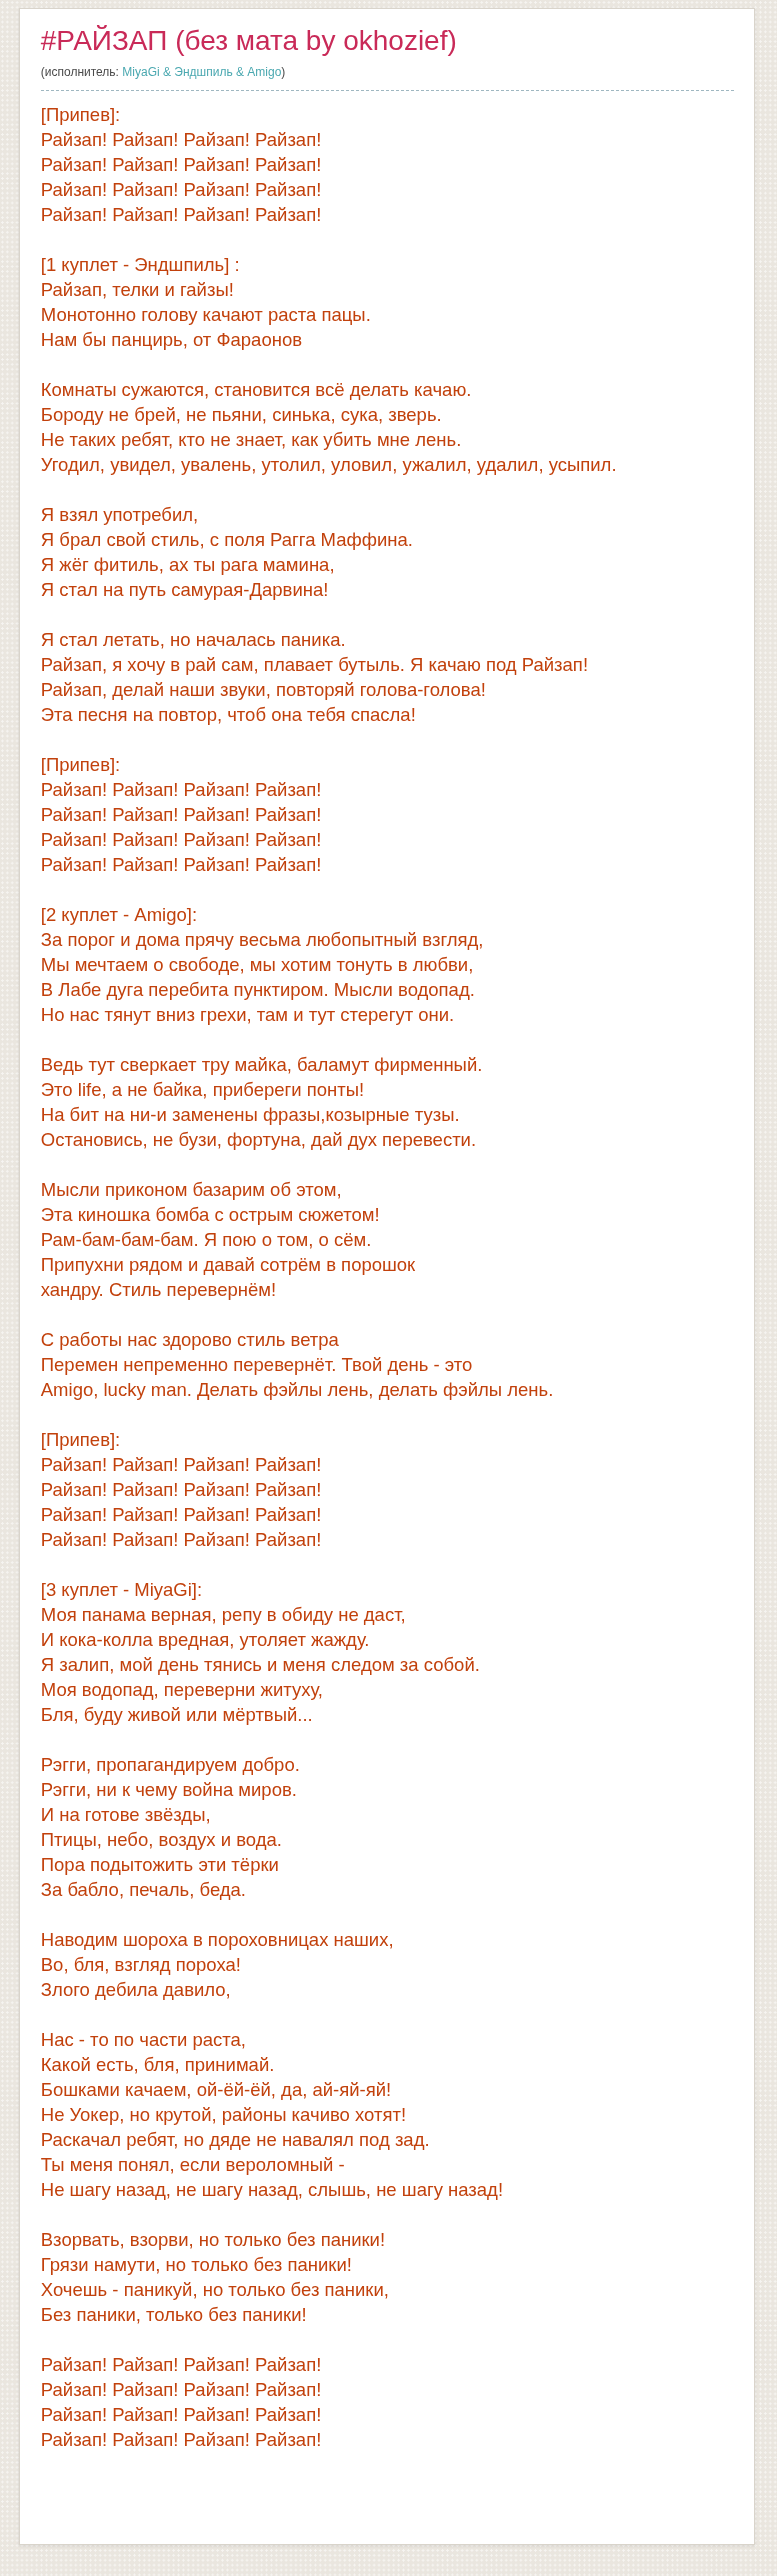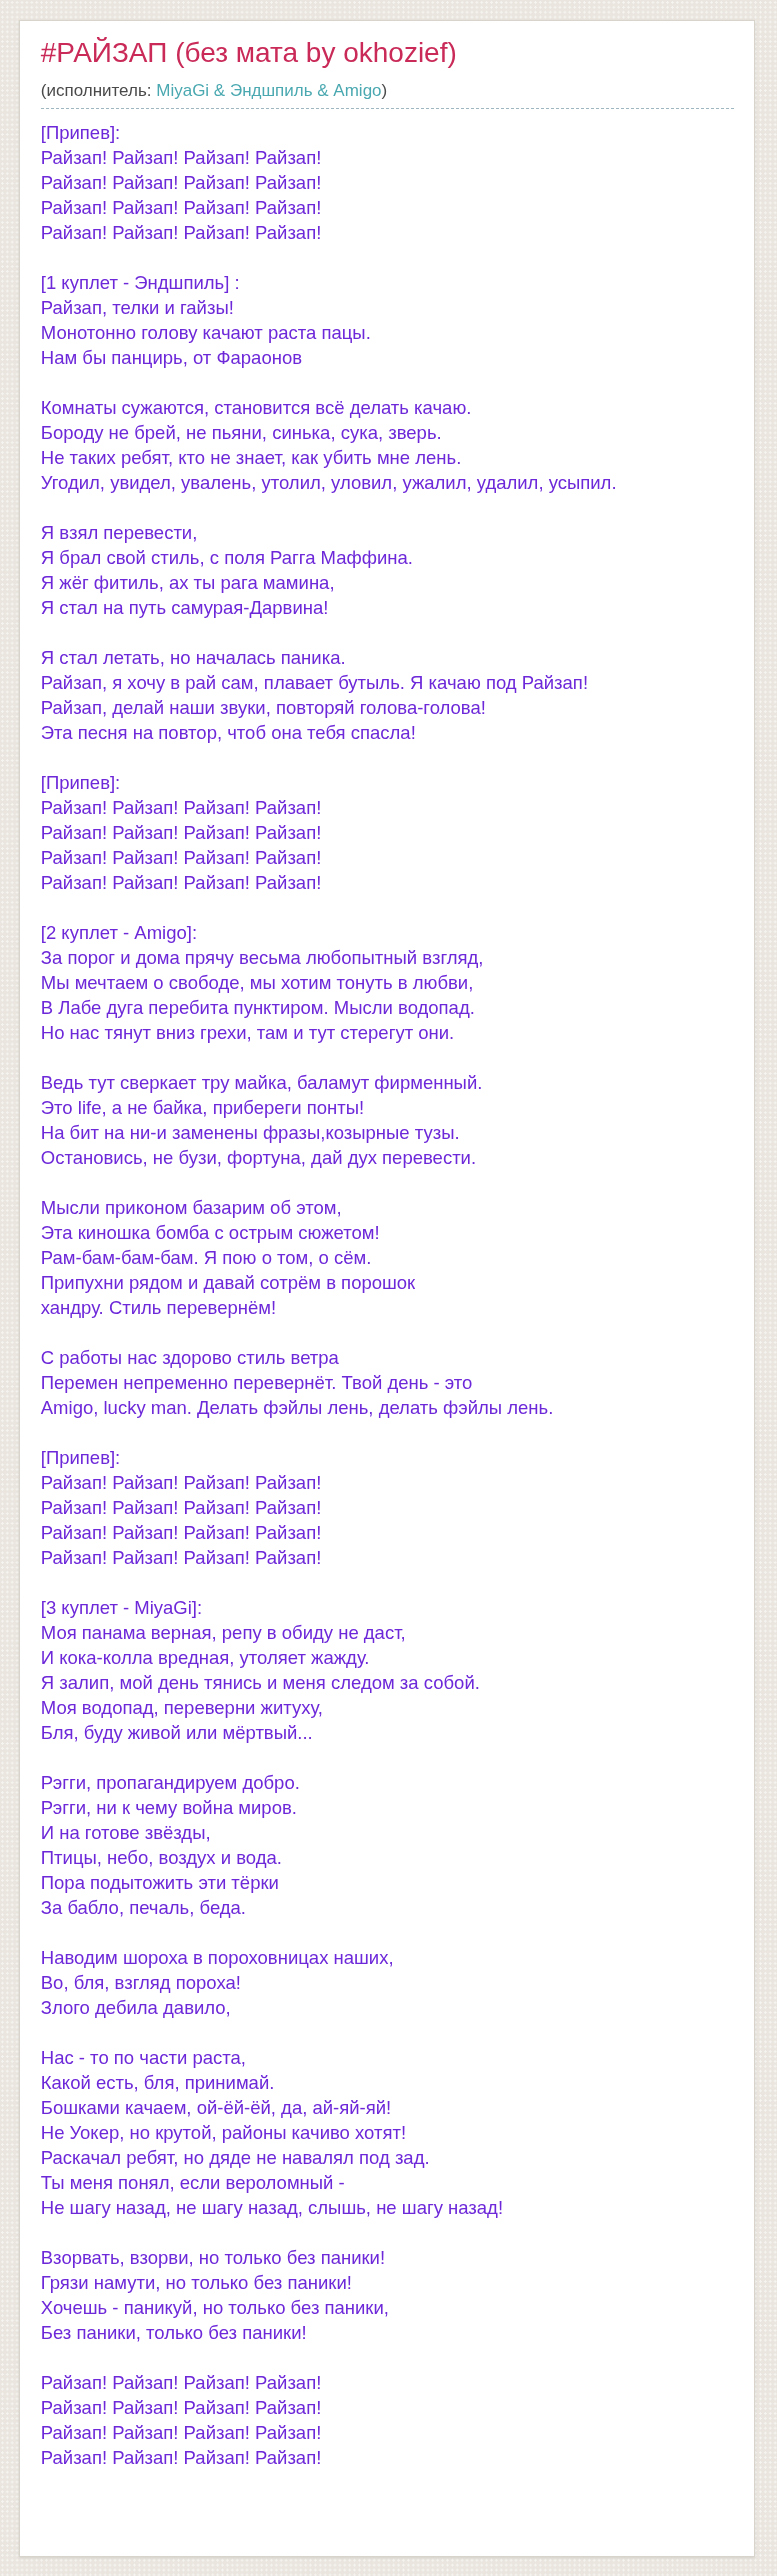--- a/index.html
+++ b/index.html
@@ -11,55 +11,55 @@
     height: 2576px;
     position: relative;
     background-color: #eae6df;
     background-image: radial-gradient(rgba(255,255,255,0.55) 1px, rgba(0,0,0,0) 1.2px);
     background-size: 4.9px 4.9px;
     font-family: "Liberation Sans", "DejaVu Sans", sans-serif;
   }
   .card {
     position: absolute;
     left: 19.4px;
-    top: 20px;
+    top: 8px;
     width: 736px;
     min-height: 2537px;
     box-sizing: border-box;
     background: #ffffff;
     border: 1px solid #d9d4cb;
     box-shadow: 0 1px 2.9px rgba(0,0,0,0.10);
     padding: 13.6px 20.4px 15.5px 20.4px;
   }
   .header {
     border-bottom: 1px dashed #9fb7c1;
     padding-bottom: 6.8px;
   }
   .title {
     margin: 0;
     font-size: 28px;
     font-weight: 400;
     line-height: 35px;
     color: #c92a58;
   }
   .artist-line {
-    margin-top: 10px;
-    font-size: 17px;
+    margin-top: 4px;
+    font-size: 12px;
     line-height: 21.4px;
     color: #4a4a4a;
   }
   .artist-link {
     color: #4aa8b0;
     text-decoration: none;
     cursor: pointer;
   }
   .lyrics {
     margin-top: 11.7px;
     font-size: 18.5px;
-    color: #6d28d9;
+    color: #c2410c;
   }
   .lyric-line {
     line-height: 25px;
     min-height: 25px;
     white-space: pre-wrap;
   }
 </style>
 </head>
 <body>
 
@@ -100,21 +100,21 @@
       <div class="lyric-line">Комнаты сужаются, становится всё делать качаю.</div>
 
       <div class="lyric-line">Бороду не брей, не пьяни, синька, сука, зверь.</div>
 
       <div class="lyric-line">Не таких ребят, кто не знает, как убить мне лень.</div>
 
       <div class="lyric-line">Угодил, увидел, увалень, утолил, уловил, ужалил, удалил, усыпил.</div>
 
       <div class="lyric-line"></div>
 
-      <div class="lyric-line">Я взял перевести,</div>
+      <div class="lyric-line">Я взял употребил,</div>
 
       <div class="lyric-line">Я брал свой стиль, с поля Рагга Маффина.</div>
 
       <div class="lyric-line">Я жёг фитиль, ах ты рага мамина,</div>
 
       <div class="lyric-line">Я стал на путь самурая-Дарвина!</div>
 
       <div class="lyric-line"></div>
 
       <div class="lyric-line">Я стал летать, но началась паника.</div>

